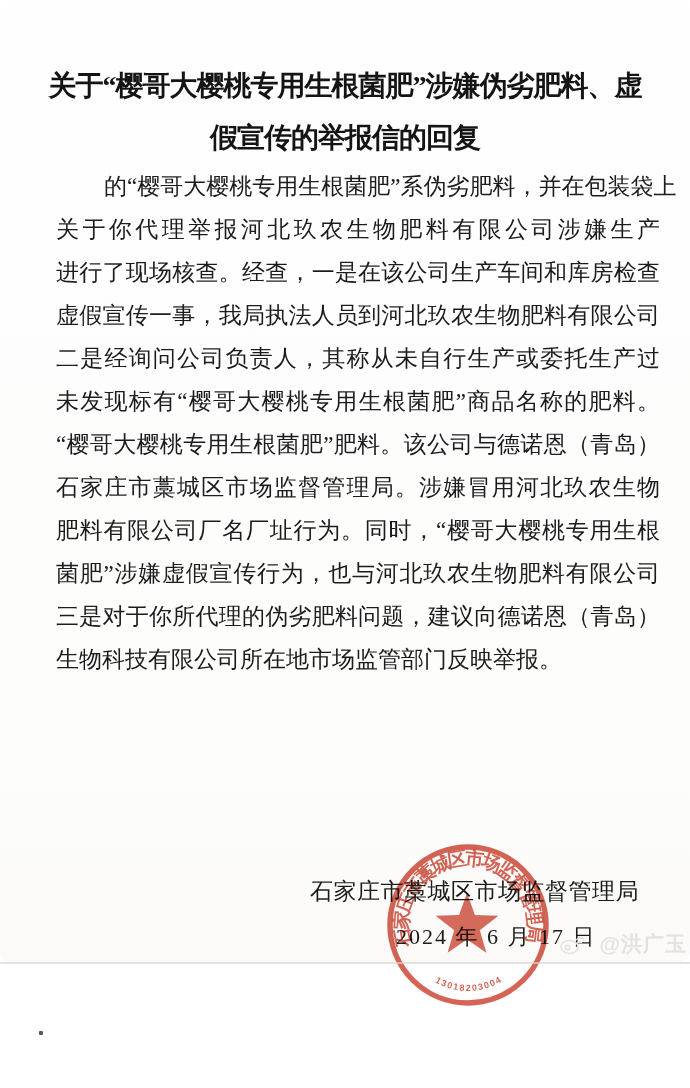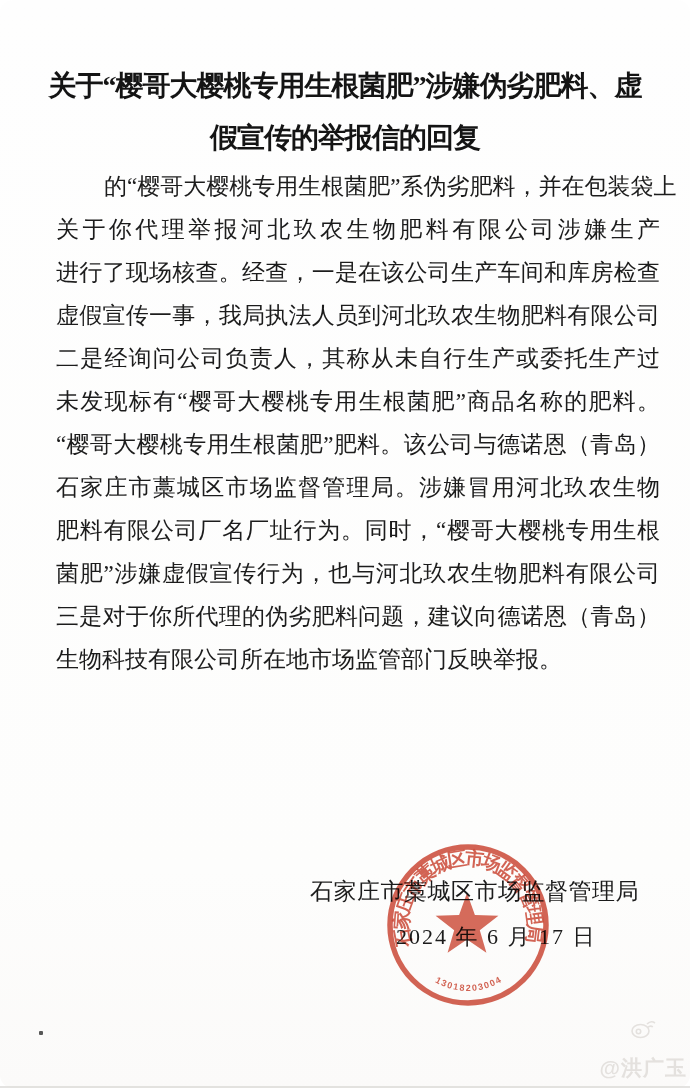--- a/index.html
+++ b/index.html
@@ -4,21 +4,21 @@
 <style>
   html,body{margin:0;padding:0;}
   body{
     width:690px;height:1088px;
     background:#ffffff;
     font-family:"Liberation Serif","DejaVu Serif",serif;
     overflow:hidden;
   }
   .page{
     position:relative;
-    width:690px;height:1088px;
+    width:690px;height:964px;
     background:linear-gradient(180deg,#fefefe 0%,#fdfdfc 80%,#fbfaf9 100%);
     color:#1b1b1b;
     box-sizing:border-box;
     border-radius:13px;
   }
   .photo-edge{
     position:absolute;left:0;bottom:0;width:690px;height:2px;
     background:#d9d7d4;opacity:.7;
   }
   .doc-title{
@@ -81,21 +81,20 @@
   }
   .watermark{
     position:absolute;
     right:3px;bottom:6px;
     display:flex;align-items:center;gap:15px;
     color:#e4e1de;
     font-size:21px;
     font-weight:bold;
     letter-spacing:1px;
     font-family:"Liberation Sans","DejaVu Sans",sans-serif;
-    flex-direction:column;
   }
   .watermark svg{display:block;}
 </style>
 </head>
 <body>
 
 <div class="page">
 
   <div class="doc-title">
     <div>关于“樱哥大樱桃专用生根菌肥”涉嫌伪劣肥料、虚</div>

